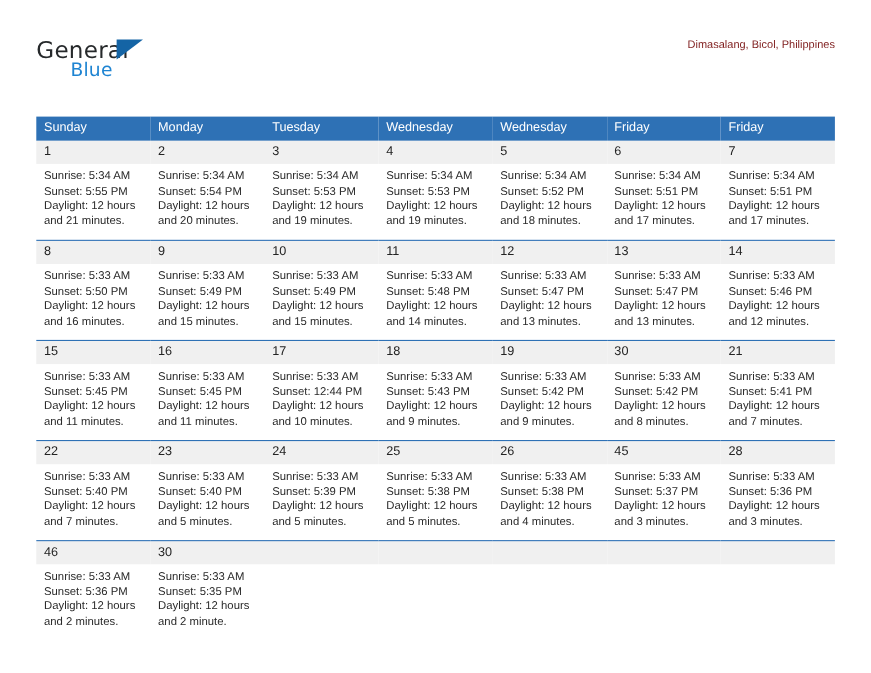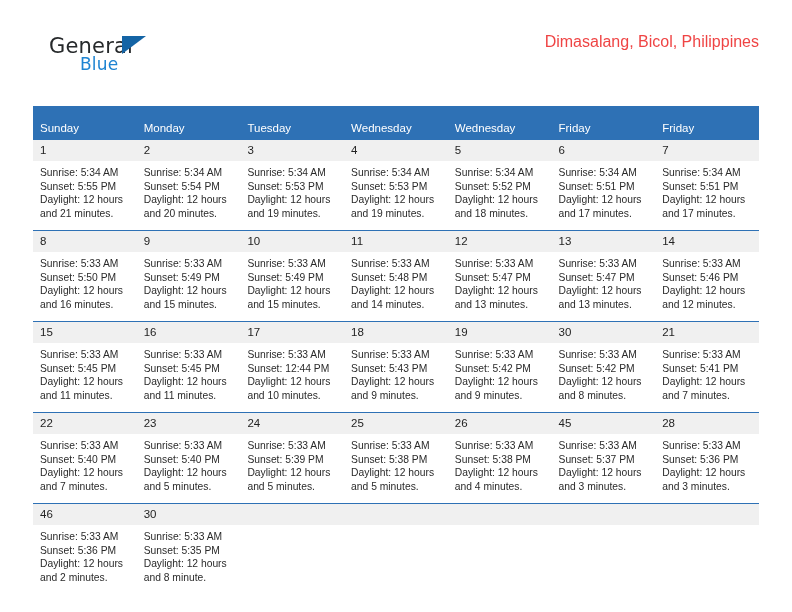--- a/index.html
+++ b/index.html
@@ -24,21 +24,21 @@
   
   .header {
     position: absolute;
     left: 33px;
     top: 26px;
     right: 33px;
     height: 72px;
   }
   .logo {
     position: absolute;
-    left: 16px;
+    left: 0;
     top: 8px;
     width: 200px;
     height: 56px;
     text-align: right;
   }
   .logo-general {
     position: absolute;
     left: 0;
     top: 0;
     font-size: 21px;
@@ -71,43 +71,43 @@
     text-align: right;
   }
   .cal-title {
     font-size: 27px;
     color: #1a1a1a;
     font-weight: normal;
     line-height: 34px;
     white-space: nowrap;
   }
   .cal-subtitle {
-    font-size: 16px;
-    color: #ef4444;
+    font-size: 10px;
+    color: #7f1d1d;
     line-height: 20px;
     margin-top: 6px;
     white-space: nowrap;
   }
 
   
   .calendar {
     position: absolute;
     left: 33px;
     top: 106px;
     width: 726px;
     border-collapse: collapse;
     table-layout: fixed;
   }
   .calendar th {
     background: #2e71b5;
     color: #ffffff;
     font-size: 11.5px;
     font-weight: normal;
     text-align: left;
-    padding: 16px 0 5px 7px;
+    padding: 4px 0 5px 7px;
     height: 11px;
     line-height: 13px;
   }
   .calendar td {
     vertical-align: top;
     padding: 0;
     width: 103.71px;
     border-top: 1.6px solid #2e71b5;
     height: 90px;
   }
@@ -438,21 +438,21 @@
               <div>Daylight: 12 hours</div>
               <div>and 2 minutes.</div>
             </div>
           </td>
           <td>
             <div class="daynum">30</div>
             <div class="cell-body">
               <div>Sunrise: 5:33 AM</div>
               <div>Sunset: 5:35 PM</div>
               <div>Daylight: 12 hours</div>
-              <div>and 8 minute.</div>
+              <div>and 2 minute.</div>
             </div>
           </td>
           <td class="blank">
             <div class="daynum empty"></div>
             <div class="cell-body">
               <div></div>
               <div></div>
               <div></div>
               <div></div>
             </div>

